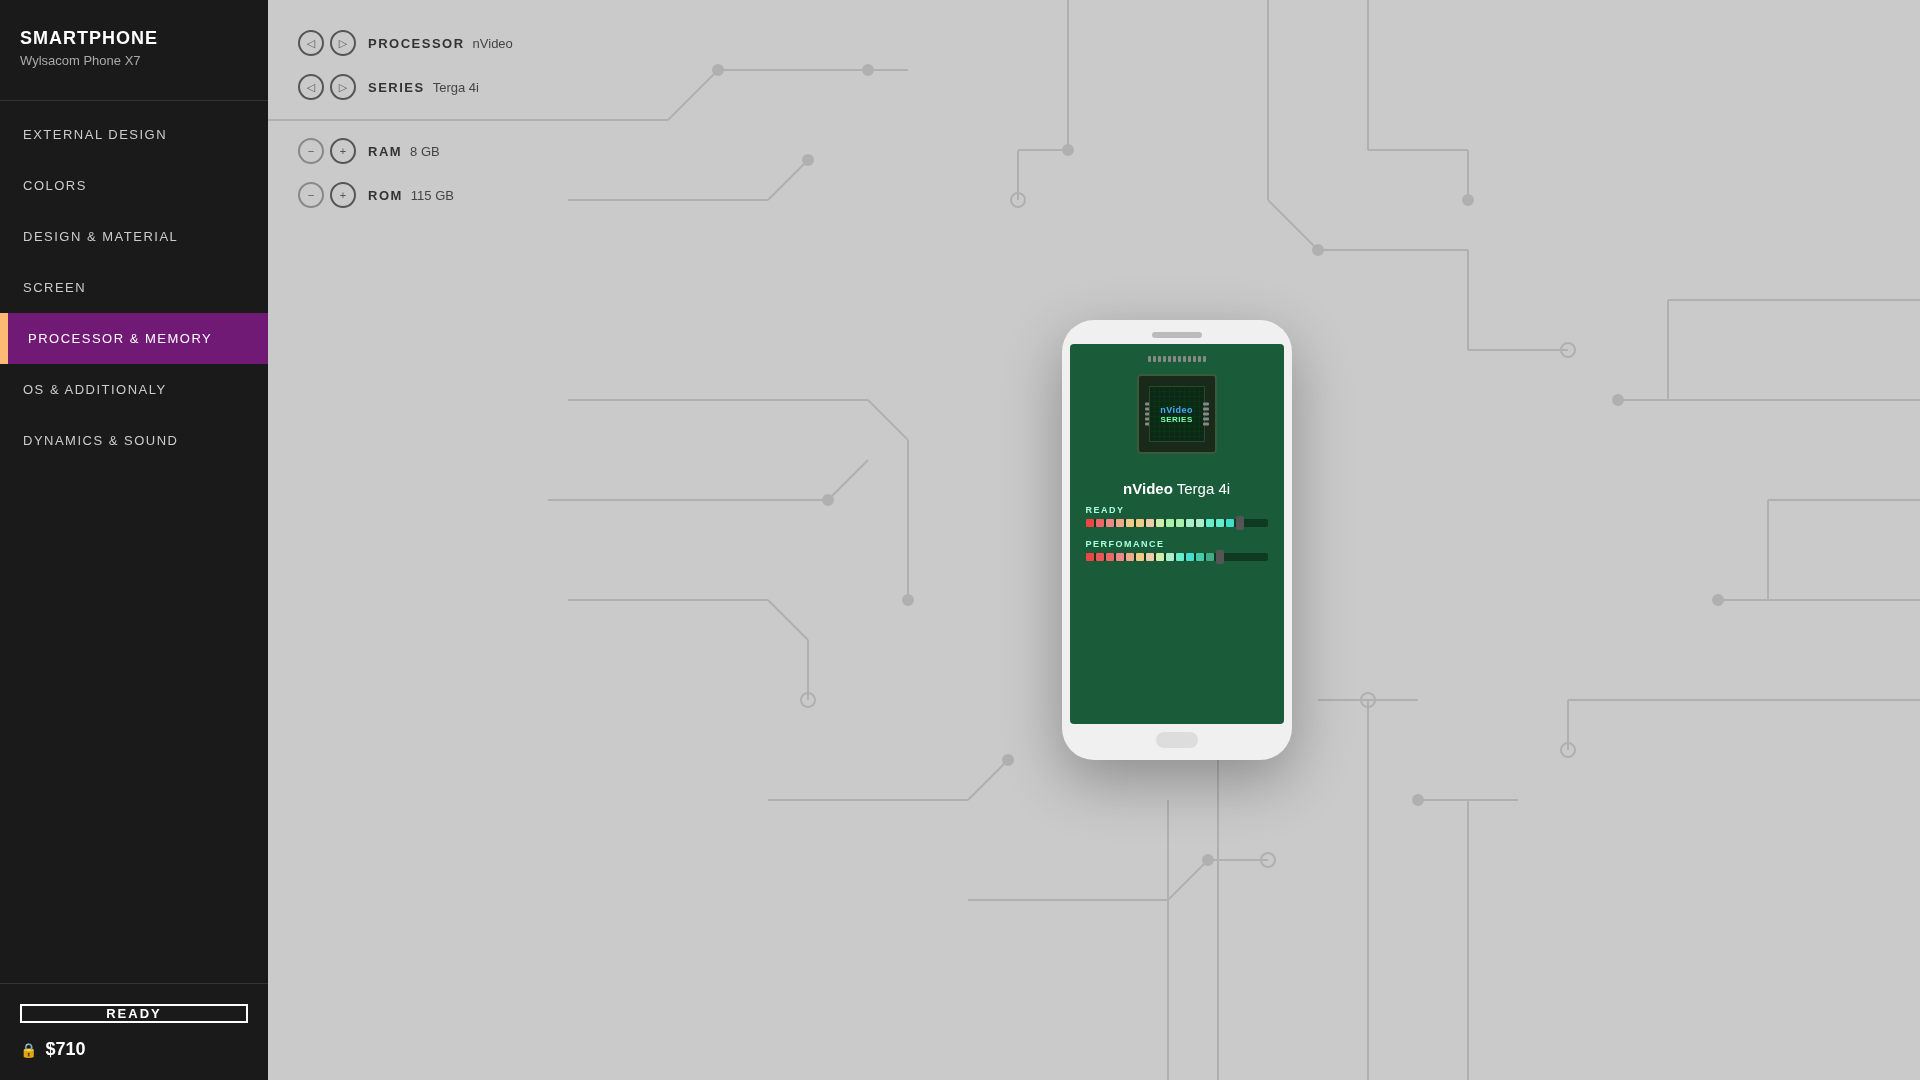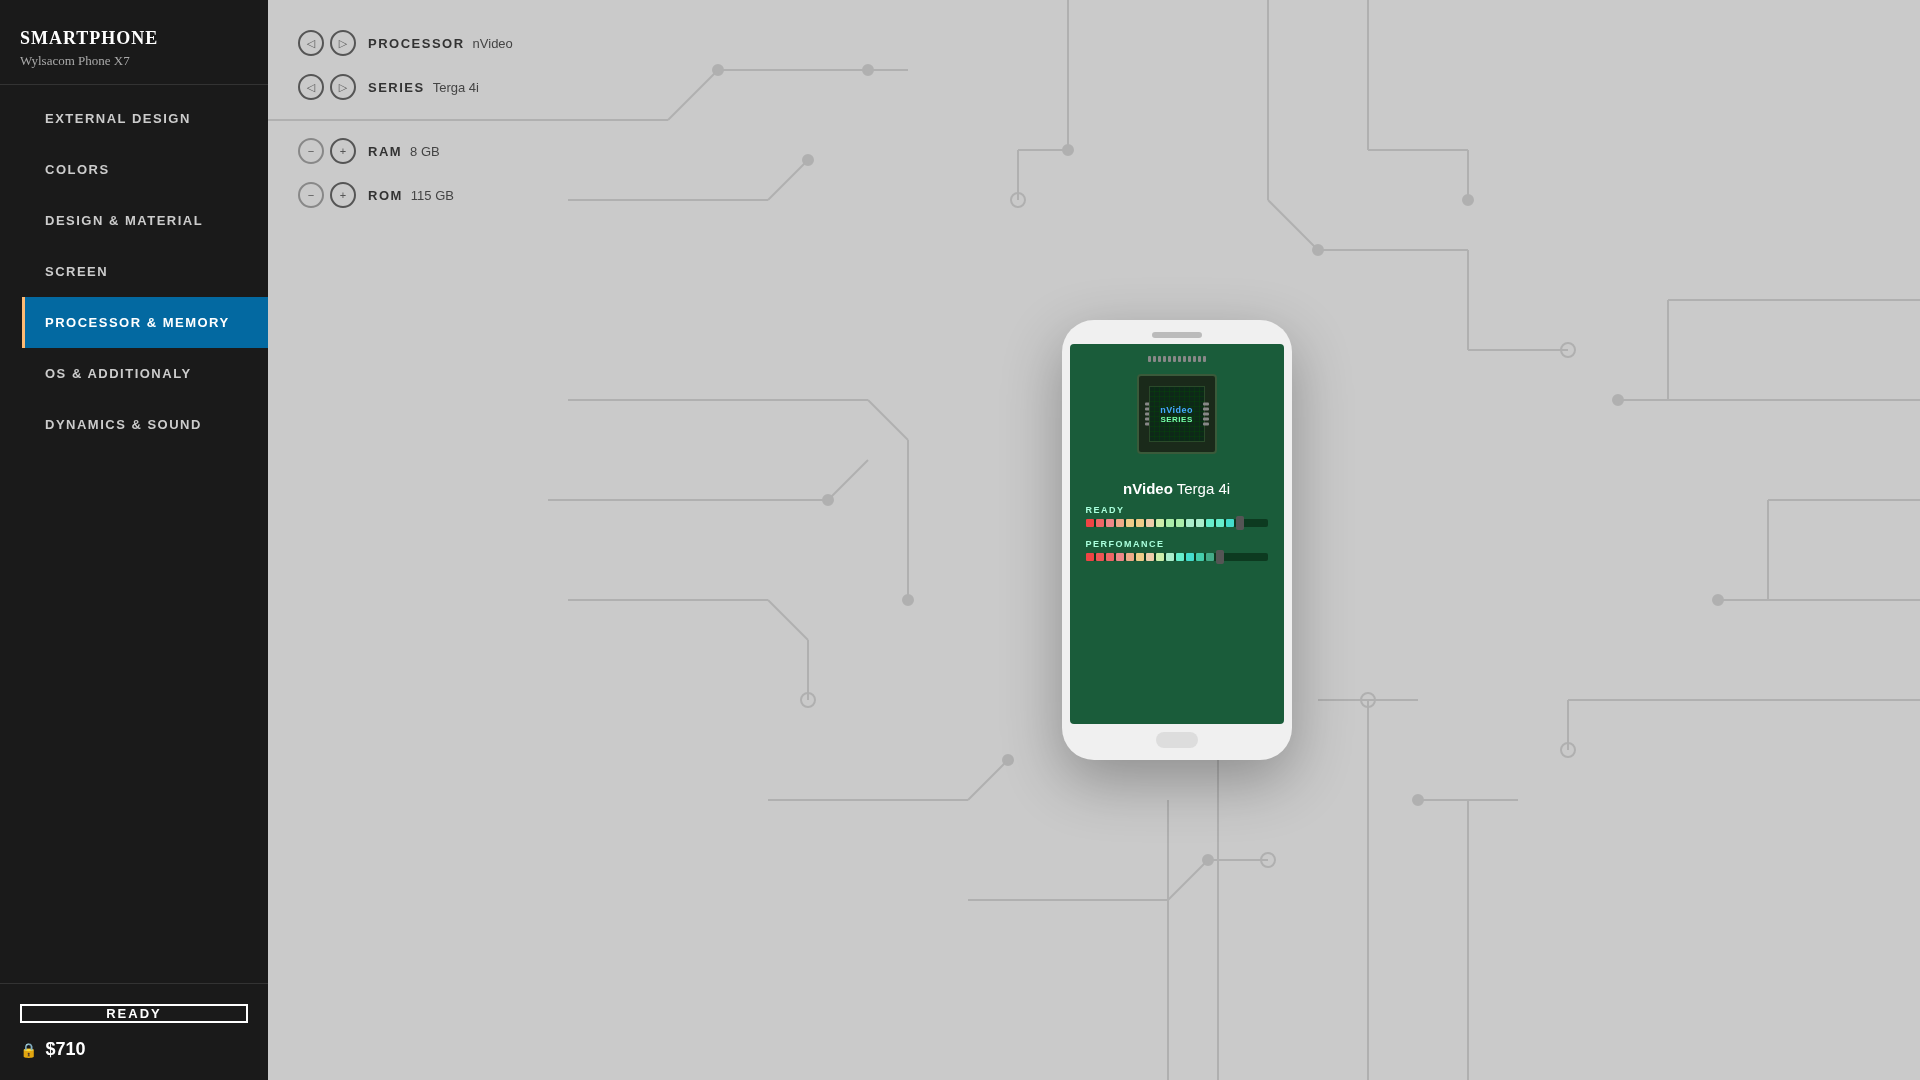--- a/index.html
+++ b/index.html
@@ -18,23 +18,22 @@
       min-width: 268px;
       background: #1a1a1a;
       color: #fff;
       display: flex;
       flex-direction: column;
       padding: 0;
       z-index: 10;
     }
 
     .sidebar-header {
-      padding: 28px 20px 15px 20px;
+      padding: 28px 20px 32px 20px;
       border-bottom: 1px solid #333;
-      font-family: Liberation Serif, serif;
     }
 
     .sidebar-title {
       font-size: 18px;
       font-weight: 700;
       letter-spacing: 1px;
       color: #fff;
     }
 
     .sidebar-subtitle {
@@ -47,32 +46,31 @@
       flex: 1;
       display: flex;
       flex-direction: column;
       margin-top: 8px;
     }
 
     .nav-item {
       padding: 18px 20px;
       font-size: 13px;
       letter-spacing: 1.5px;
-      font-weight: 700;
+      font-weight: 400;
       color: #ccc;
       cursor: pointer;
       text-transform: uppercase;
       border-left: 3px solid transparent;
-      margin-left: 22px;
     }
 
     .nav-item.active {
-      background: #0369a1;
+      background: #701a75;
       color: #fff;
-      border-left: 3px solid #fdba74;
+      border-left: 8px solid #fdba74;
     }
 
     .sidebar-footer {
       padding: 20px;
       border-top: 1px solid #333;
     }
 
     .ready-btn {
       width: 100%;
       background: transparent;

